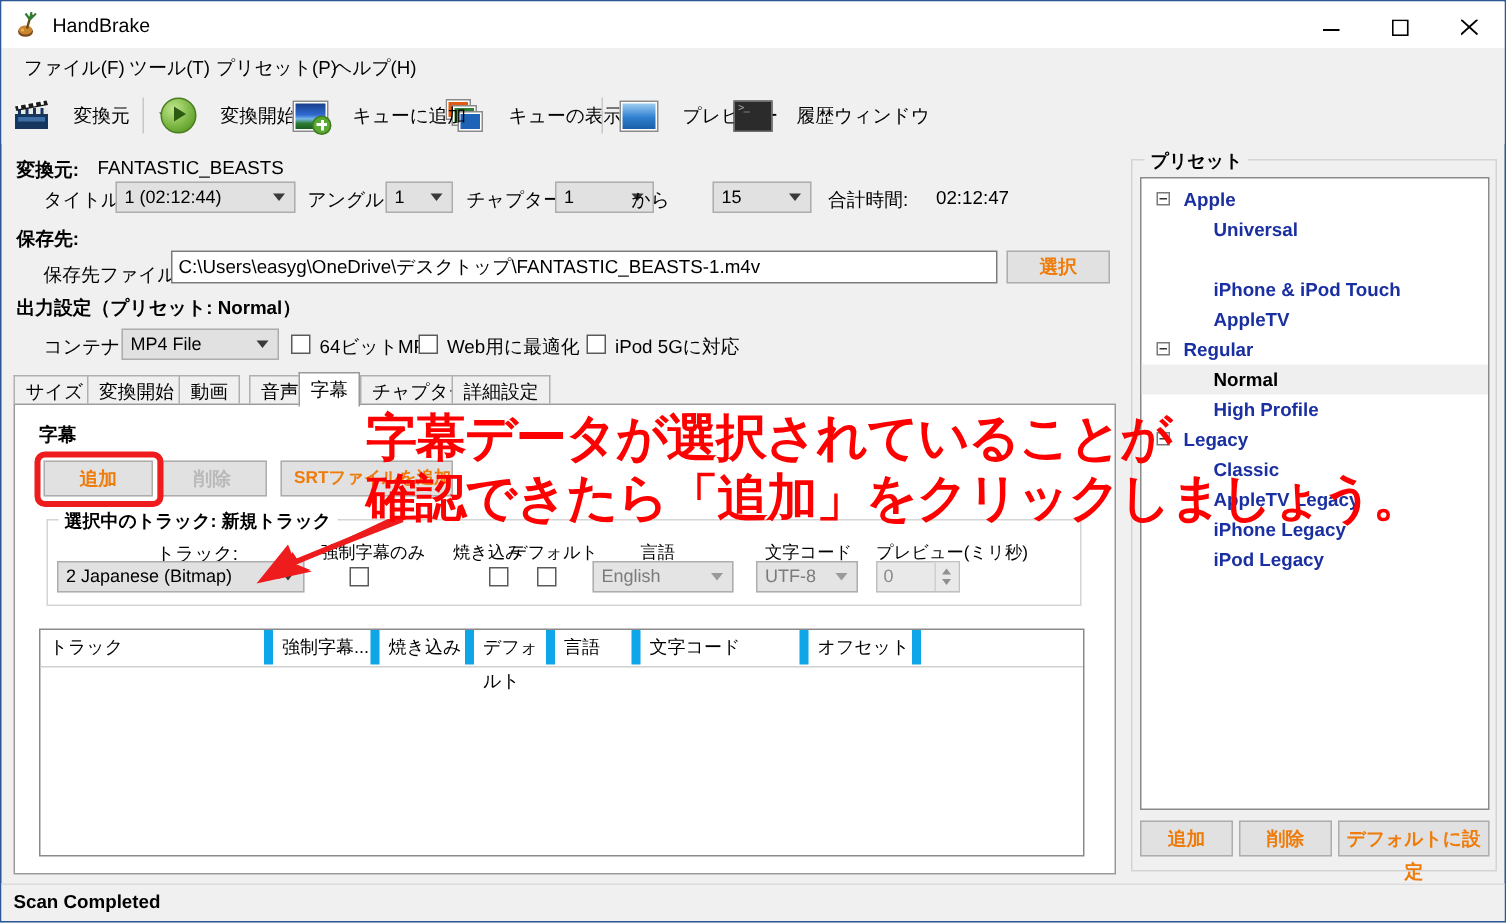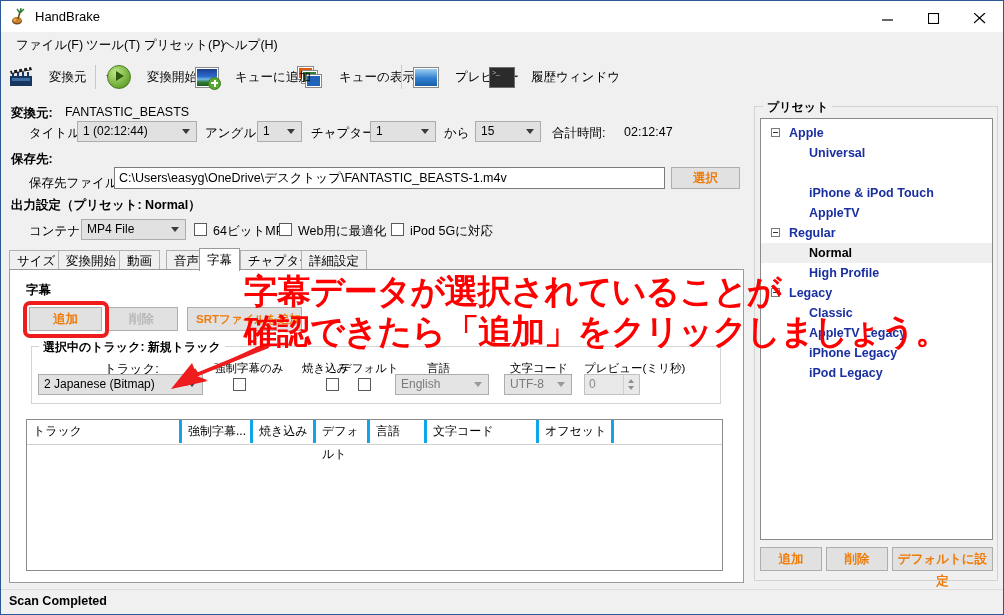--- a/index.html
+++ b/index.html
@@ -93,21 +93,21 @@
   .tabpanel{position:absolute;left:8px;top:268px;width:735px;height:314px;
             background:#fff;border:1px solid #9a9a9a;box-sizing:border-box;}
 
   .group{position:absolute;box-sizing:border-box;border:1px solid #d4d4d4;}
   .group-title{position:absolute;background:#fff;padding:0 4px;font-size:12px;font-weight:bold;}
 
   .tbl{position:absolute;left:25px;top:418px;width:697px;height:152px;
        box-sizing:border-box;border:1px solid #8a8a8a;background:#fff;}
   .tbl-head{position:absolute;left:0;top:0;width:100%;height:24px;border-bottom:1px solid #d0d0d0;}
   .th{position:absolute;top:0;height:23px;line-height:23px;font-size:12px;padding-left:6px;
-      box-sizing:border-box;border-right:3px solid #0ea5e9;}
+      box-sizing:border-box;border-right:6px solid #0ea5e9;}
 
   
   .presetgrp{position:absolute;left:753px;top:105px;width:244px;height:475px;
              box-sizing:border-box;border:1px solid #d4d4d4;}
   .presetgrp .group-title{left:8px;top:-8px;background:#f0f0f0;}
   .presetlist{position:absolute;left:5px;top:11px;width:233px;height:422px;
               background:#fff;border:1px solid #8a8a8a;box-sizing:border-box;overflow:hidden;}
   .prow{position:absolute;left:0;width:100%;height:20px;line-height:20px;font-size:12.5px;}
   .prow.sel{background:#efefef;}
   .pexp{position:absolute;left:10px;top:5px;width:9px;height:9px;border:1px solid #7a7a7a;background:#fff;box-sizing:border-box;}
@@ -251,21 +251,21 @@
   <div class="fld-label" style="left:204px;top:124px">アングル:</div>
   <div class="combo" style="left:256px;top:120px;width:45px">
     <span>1</span><span class="arw"></span>
   </div>
 
   <div class="fld-label" style="left:310px;top:124px">チャプター:</div>
   <div class="combo" style="left:369px;top:120px;width:66px">
     <span>1</span><span class="arw"></span>
   </div>
 
-  <div class="fld-label" style="left:443px;top:124px">から</div>
+  <div class="fld-label" style="left:420px;top:124px">から</div>
   <div class="combo" style="left:474px;top:120px;width:66px">
     <span>15</span><span class="arw"></span>
   </div>
 
   <div class="fld-label" style="left:551px;top:124px">合計時間:</div>
   <div class="val-text" style="left:623px;top:124px">02:12:47</div>
 
   <div class="src-label" style="left:10px;top:150px">保存先:</div>
   <div class="fld-label" style="left:28px;top:174px">保存先ファイル:</div>
   <div class="textinput" style="left:113px;top:166px;width:551px">C:\Users\easyg\OneDrive\デスクトップ\FANTASTIC_BEASTS-1.m4v</div>

